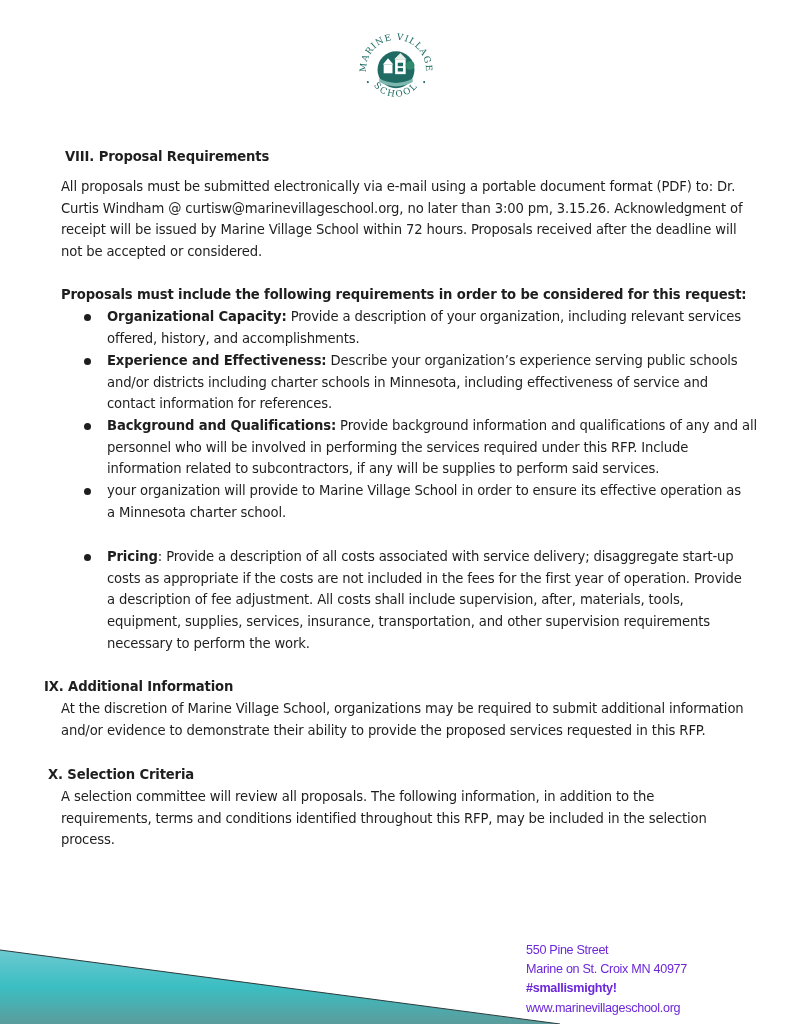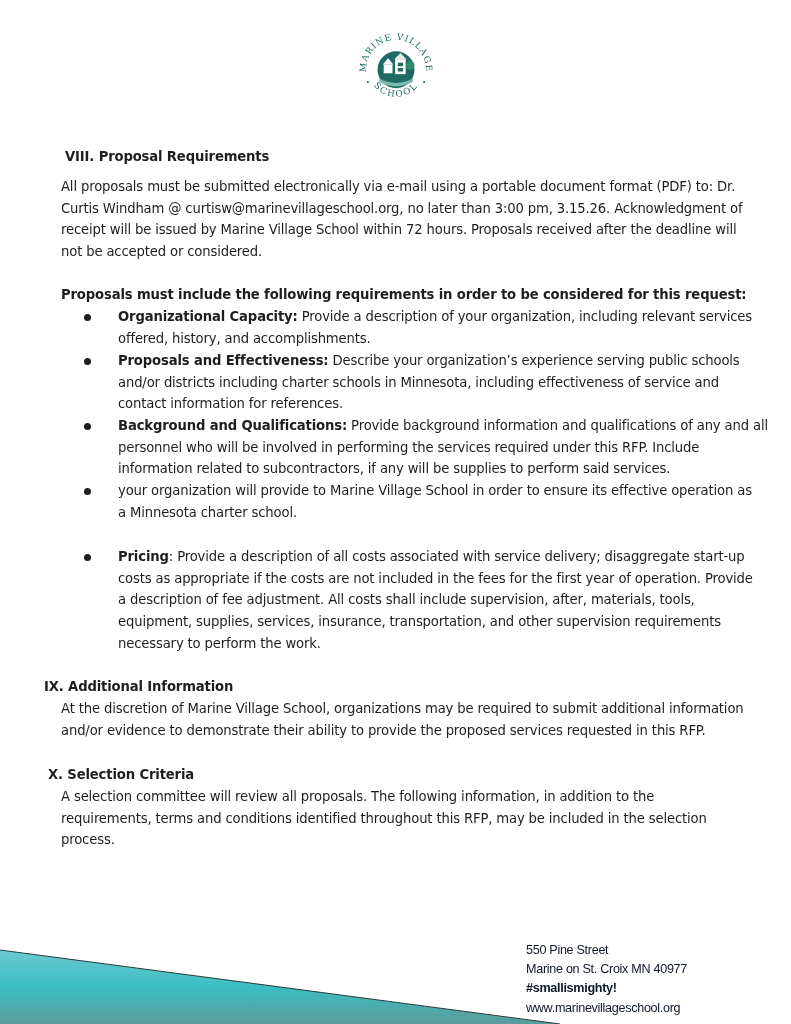--- a/index.html
+++ b/index.html
@@ -20,30 +20,30 @@
     color: #1e1e1e; letter-spacing: -0.15px;
   }
   .sec-head { position: absolute; font-weight: bold; white-space: nowrap; }
   .para { position: absolute; }
   .line { display: block; white-space: nowrap; }
   .bullet-row { position: absolute; left: 84px; width: 660px; }
   .bullet-dot {
     position: absolute; left: 0; top: 8px; width: 7px; height: 7px; border-radius: 50%;
     background: #1e1e1e;
   }
-  .bullet-text { position: absolute; left: 34px; }
+  .bullet-text { position: absolute; left: 23px; }
   .b { font-weight: bold; }
 
   
   .wave { position: absolute; left: 0; bottom: 0; width: 560px; height: 80px; }
   .wave svg { width: 100%; height: 100%; display: block; }
   .footer-addr {
     position: absolute; left: 526px; top: 941px;
     font-family: "Liberation Sans", sans-serif; font-size: 12.6px; line-height: 19.2px;
-    color: #0f172a; letter-spacing: -0.3px;
+    color: #6d28d9; letter-spacing: -0.3px;
   }
   .footer-addr .tag { font-weight: bold; }
 </style>
 </head>
 <body>
 
 <div class="page">
 
   <div class="logo">
     <svg viewBox="0 0 100 100">
@@ -88,21 +88,21 @@
       <span class="bullet-dot"></span>
       <div class="bullet-text">
         <span class="line"><span class="b">Organizational Capacity:</span><span> Provide a description of your organization, including relevant services</span></span>
         <span class="line">offered, history, and accomplishments.</span>
       </div>
     </div>
 
     <div class="bullet-row" style="top:350px;">
       <span class="bullet-dot"></span>
       <div class="bullet-text">
-        <span class="line"><span class="b">Proposals and Effectiveness:</span><span> Describe your organization’s experience serving public schools</span></span>
+        <span class="line"><span class="b">Experience and Effectiveness:</span><span> Describe your organization’s experience serving public schools</span></span>
         <span class="line">and/or districts including charter schools in Minnesota, including effectiveness of service and</span>
         <span class="line">contact information for references.</span>
       </div>
     </div>
 
     <div class="bullet-row" style="top:415px;">
       <span class="bullet-dot"></span>
       <div class="bullet-text">
         <span class="line"><span class="b"> Background and Qualifications:</span><span> Provide background information and qualifications of any and all</span></span>
         <span class="line">personnel who will be involved in performing the services required under this RFP. Include</span>

